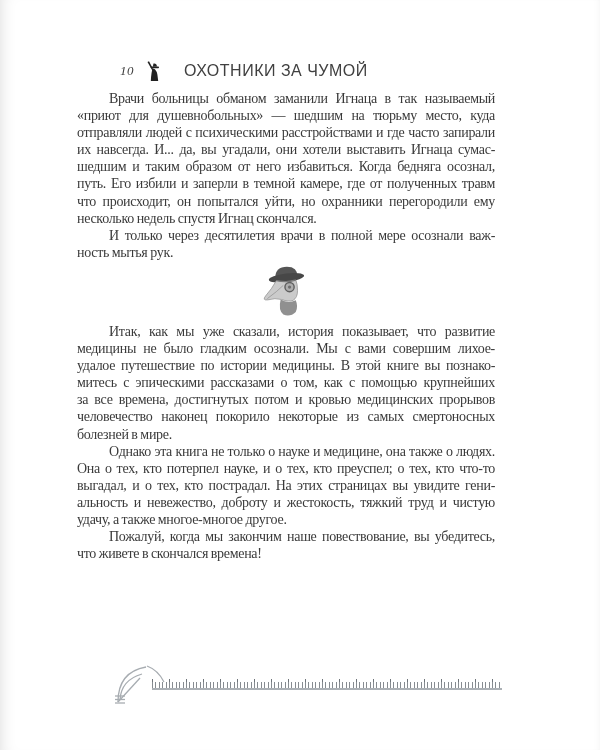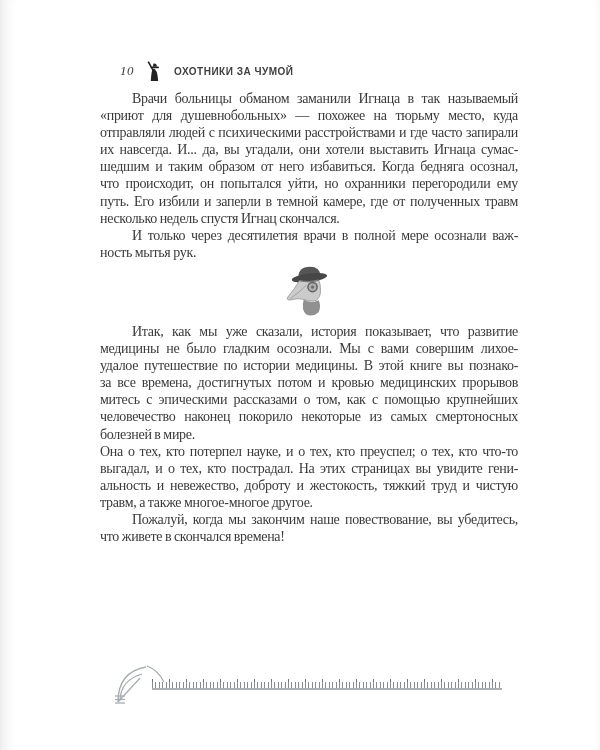--- a/index.html
+++ b/index.html
@@ -6,25 +6,25 @@
   body { width:600px; height:750px; background:#f4f4f4; font-family:"Liberation Serif","DejaVu Serif",serif; }
   .page {
     position:relative; width:600px; height:750px; background:#ffffff; overflow:hidden;
     box-shadow:inset 14px 0 18px -16px rgba(0,0,0,0.18), inset -6px 0 10px -8px rgba(0,0,0,0.08);
   }
   
   .header { position:absolute; left:120px; top:60px; height:22px; display:flex; align-items:center; gap:12px; }
   .page-num { font-style:italic; font-size:13px; color:#3e3e3e; letter-spacing:0.5px; }
   .header-icon { display:inline-flex; width:16px; height:21px; }
   .chapter {
-    font-family:"Liberation Sans","DejaVu Sans",sans-serif; font-size:10px; font-weight:700;
-    letter-spacing:0.5px; color:#404040;
+    font-family:"Liberation Sans","DejaVu Sans",sans-serif; font-size:16px; font-weight:400;
+    letter-spacing:0.5px; color:#404040;margin-left:10px;
   }
   
-  .text-block { position:absolute; left:100px; top:90px; width:418px; color:#3a3a3a;font-family:Liberation Serif, serif; }
+  .text-block { position:absolute; left:77px; top:90px; width:418px; color:#3a3a3a;font-family:Liberation Serif, serif; }
   .paragraph { margin:0; }
   .line {
     font-size:14px; line-height:17.1px; height:17.1px; overflow:hidden;
     letter-spacing:-0.3px; word-spacing:-0.5px;
     text-align:justify; text-align-last:justify; white-space:normal;
   }
   .line.first { padding-left:32px; }
   .line.last  { text-align-last:left; }
   
   .illustration { height:56px; margin:3px 0 3px 0; text-align:center; }
@@ -58,26 +58,26 @@
         <path d="M6.8 7.6 Q11.4 7.4 12.2 20 L4.8 20 Q5.2 11 6.8 7.6 Z" fill="#222"></path>
       </svg>
     </span>
     <span class="chapter">ОХОТНИКИ ЗА ЧУМОЙ</span>
   </div>
 
   <div class="text-block">
     <div id="paras-top">
         <div class="paragraph">
           <div class="line first">Врачи больницы обманом заманили Игнаца в так называемый</div>
-          <div class="line">«приют для душевнобольных» — похожее на тюрьму место, куда</div>
+          <div class="line">«приют для душевнобольных» — шедшим на тюрьму место, куда</div>
           <div class="line">отправляли людей с психическими расстройствами и где часто запирали</div>
           <div class="line">их навсегда. И... да, вы угадали, они хотели выставить Игнаца сумас-</div>
           <div class="line">шедшим и таким образом от него избавиться. Когда бедняга осознал,</div>
+          <div class="line">путь. Его избили и заперли в темной камере, где от полученных травм</div>
           <div class="line">что происходит, он попытался уйти, но охранники перегородили ему</div>
-          <div class="line">путь. Его избили и заперли в темной камере, где от полученных травм</div>
           <div class="line last">несколько недель спустя Игнац скончался.</div>
         </div>
         <div class="paragraph">
           <div class="line first">И только через десятилетия врачи в полной мере осознали важ-</div>
           <div class="line last">ность мытья рук.</div>
         </div>
       </div>
 
     <div class="illustration">
       <svg width="64" height="55" viewBox="0 0 72 62" xmlns="http://www.w3.org/2000/svg">
@@ -90,30 +90,31 @@
         <circle cx="40" cy="26" r="5.2" fill="#adadad" stroke="#5f5f5f" stroke-width="1.6"></circle>
         <circle cx="40" cy="26" r="1.8" fill="#6d6d6d"></circle>
       </svg>
     </div>
 
     <div id="paras-bottom">
         <div class="paragraph">
           <div class="line first">Итак, как мы уже сказали, история показывает, что развитие</div>
           <div class="line">медицины не было гладким осознали. Мы с вами совершим лихое-</div>
           <div class="line">удалое путешествие по истории медицины. В этой книге вы познако-</div>
+          <div class="line">митесь с эпическими рассказами о том, как с помощью крупнейших</div>
           <div class="line">за все времена, достигнутых потом и кровью медицинских прорывов</div>
-          <div class="line">митесь с эпическими рассказами о том, как с помощью крупнейших</div>
           <div class="line">человечество наконец покорило некоторые из самых смертоносных</div>
           <div class="line last">болезней в мире.</div>
         </div>
         <div class="paragraph">
+          <div class="line first">Однако эта книга не только о науке и медицине, она также о людях.</div>
           <div class="line">Она о тех, кто потерпел науке, и о тех, кто преуспел; о тех, кто что-то</div>
           <div class="line">выгадал, и о тех, кто пострадал. На этих страницах вы увидите гени-</div>
           <div class="line">альность и невежество, доброту и жестокость, тяжкий труд и чистую</div>
-          <div class="line last">травм, а также многое-многое другое.</div>
+          <div class="line last">удачу, а также многое-многое другое.</div>
         </div>
         <div class="paragraph">
           <div class="line first">Пожалуй, когда мы закончим наше повествование, вы убедитесь,</div>
           <div class="line last">что живете в скончался времена!</div>
         </div>
       </div>
   </div>
 
   <div class="footer">
     <span class="f-icon">

